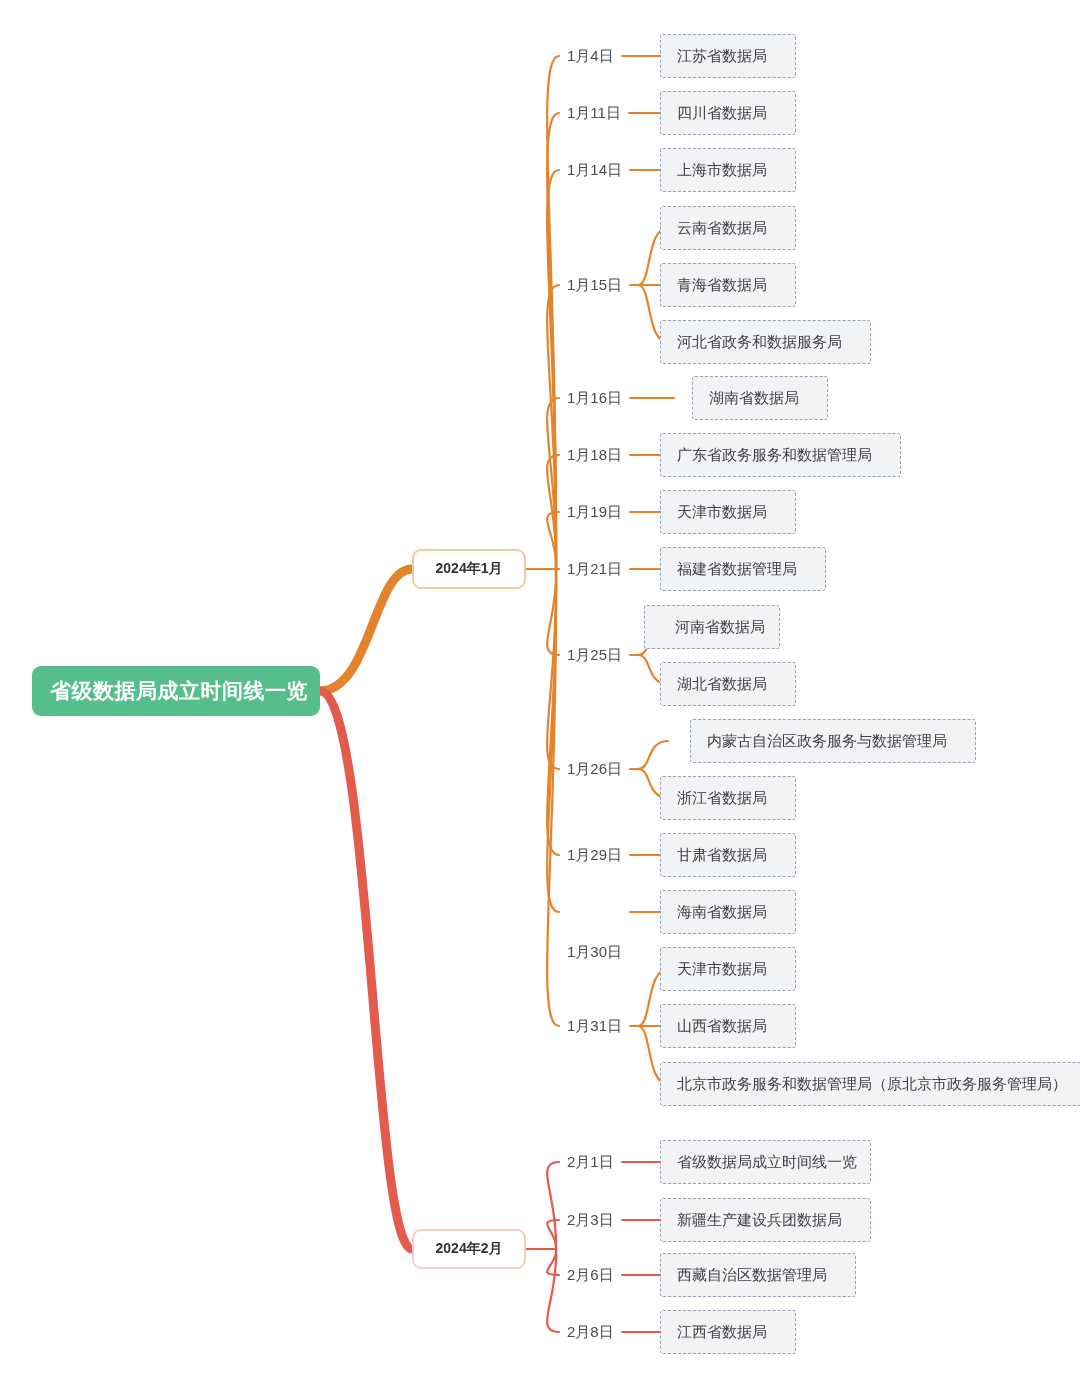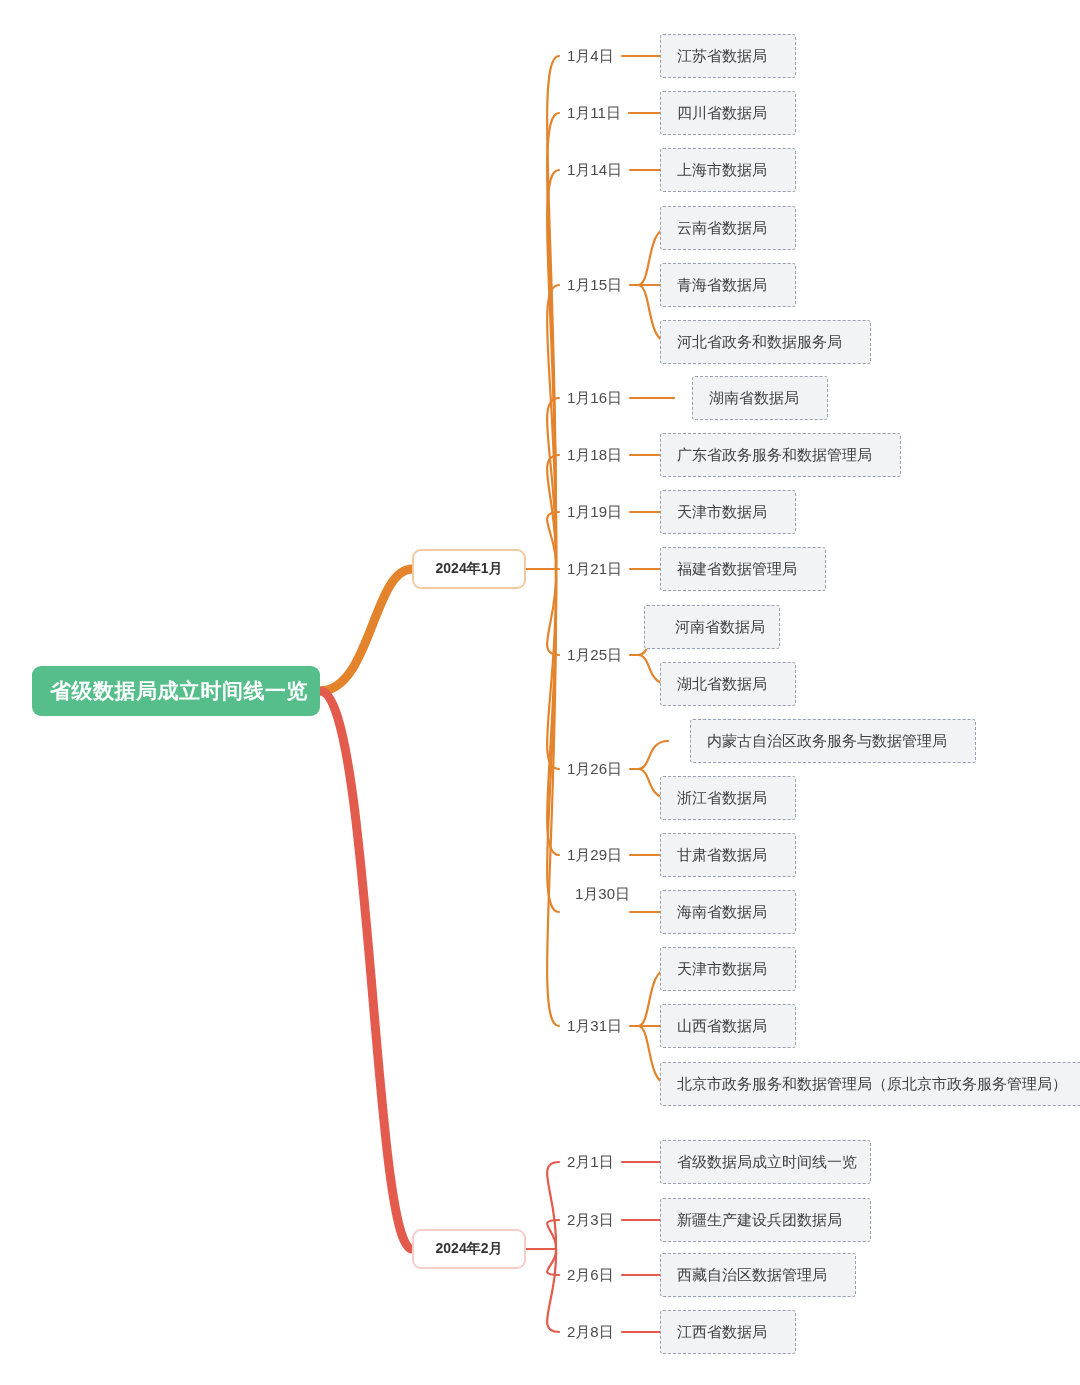--- a/index.html
+++ b/index.html
@@ -238,21 +238,21 @@
       <div class="leaf-node" style="left: 660px; top: 719px; width: 286px; margin-left: 30px;">
         <span class="label">内蒙古自治区政务服务与数据管理局</span>
       </div>
       <div class="leaf-node" style="left: 660px; top: 776px; width: 136px;">
         <span class="label">浙江省数据局</span>
       </div>
       <div class="date-node" style="left: 567px; top: 842px;">1月29日</div>
       <div class="leaf-node" style="left: 660px; top: 833px; width: 136px;">
         <span class="label">甘肃省数据局</span>
       </div>
-      <div class="date-node" style="left: 567px; top: 881px; margin-left: 8px;">1月30日</div>
+      <div class="date-node" style="left: 567px; top: 939px;">1月30日</div>
       <div class="leaf-node" style="left: 660px; top: 890px; width: 136px;">
         <span class="label">海南省数据局</span>
       </div>
       <div class="date-node" style="left: 567px; top: 1013px;">1月31日</div>
       <div class="leaf-node" style="left: 660px; top: 947px; width: 136px;">
         <span class="label">天津市数据局</span>
       </div>
       <div class="leaf-node" style="left: 660px; top: 1004px; width: 136px;">
         <span class="label">山西省数据局</span>
       </div>

